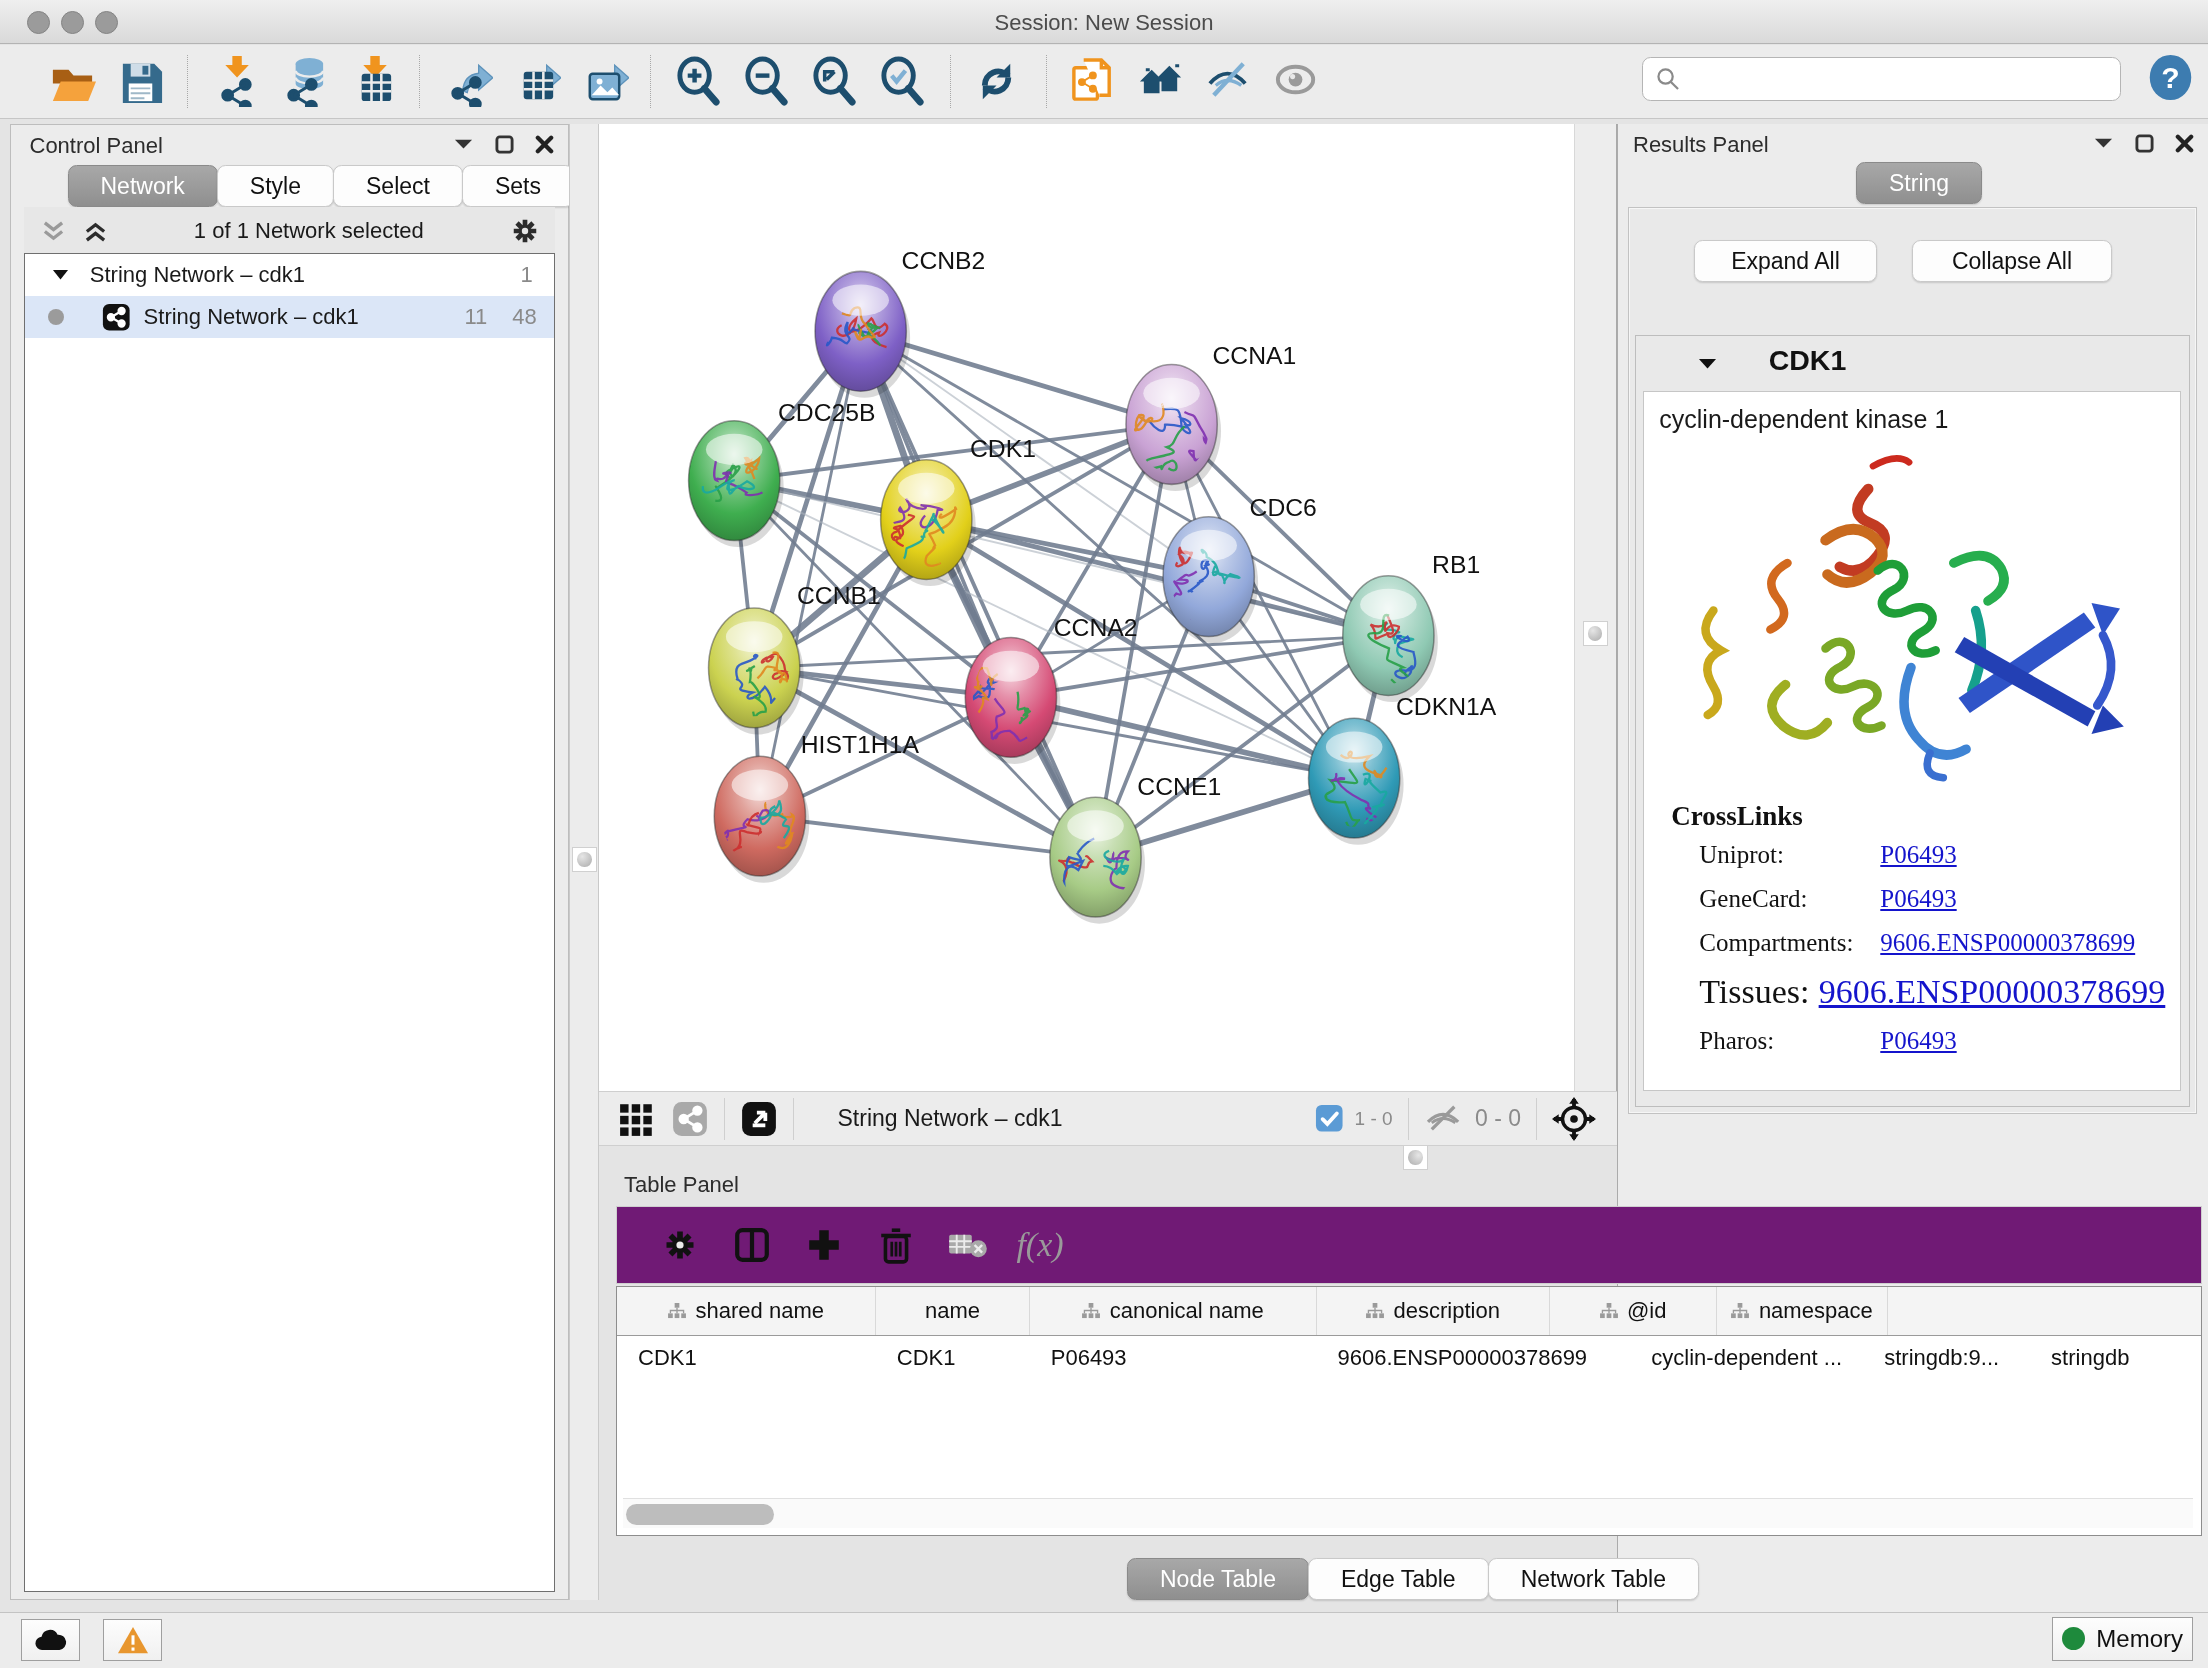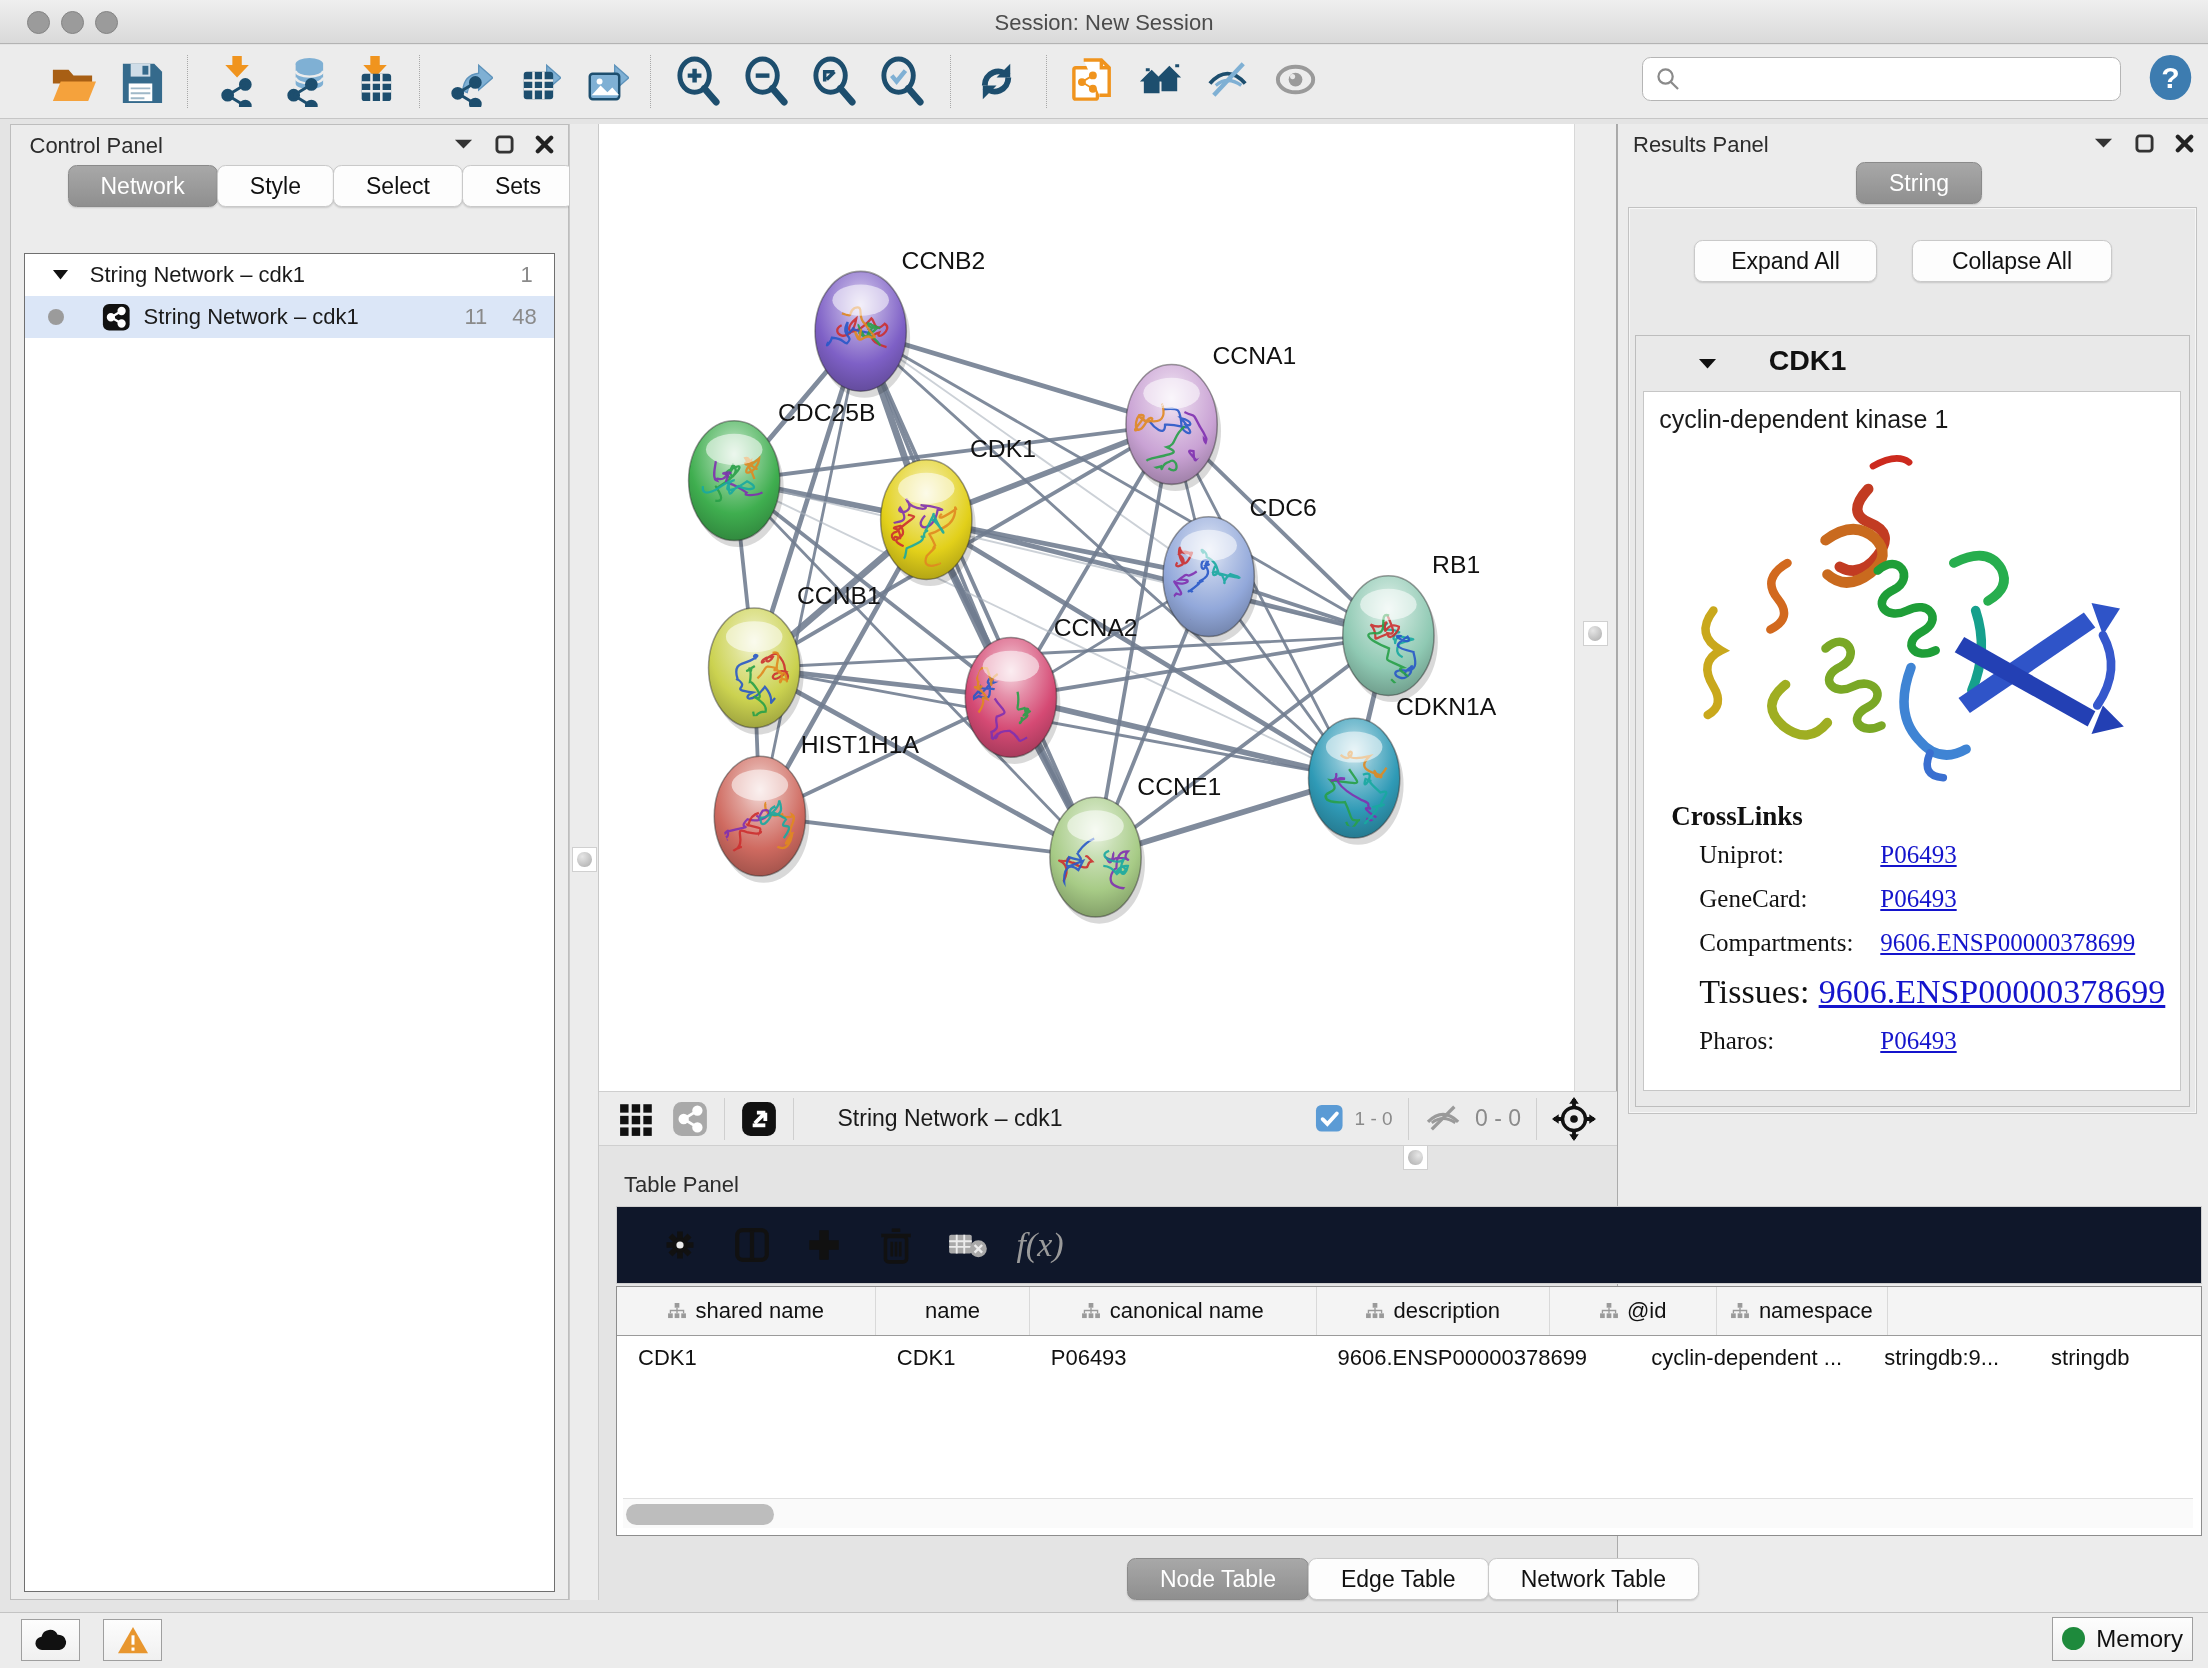--- a/index.html
+++ b/index.html
@@ -36,21 +36,21 @@
     display:flex; align-items:center; }
   .nbsep { width:0; height:42px; border-left:1px solid #cfcfcf; margin:0 15px; }
   .hgutter { left:599px; top:1147px; width:1609px; height:23px; background:#e4e4e4; }
   
   .results-panel { left:1617px; top:124px; width:592px; height:1488px; background:#ececec; border-left:1.9px solid #ababab; }
   .rp-box { left:1628px; top:207px; width:569px; height:907px; background:#e9e9e9; border:1px solid #c2c2c2; box-shadow:inset 0 0 0 1px #f6f6f6; }
   .white-card { background:#fff; border:1px solid #c6c6c6; }
   .linktext { color:#1414cc; text-decoration:underline; }
   .serif { font-family:"Liberation Serif", serif; }
   
-  .tp-toolbar { left:616px; top:1206px; width:1586px; height:78px; background:#0f172a; border:1px solid #cfcfcf;
+  .tp-toolbar { left:616px; top:1206px; width:1586px; height:78px; background:#701a75; border:1px solid #cfcfcf;
     display:flex; align-items:center; padding-left:27px; }
   .tpbtn { width:72px; height:61px; display:flex; align-items:center; justify-content:center; }
   .table-box { left:616px; top:1286px; width:1586px; height:250px; background:#fff; border:1.9px solid #8d8d8d; }
   .thead { display:flex; height:49px; background:#f4f4f4; border-bottom:1.9px solid #9a9a9a; }
   .th { display:flex; align-items:center; justify-content:center; gap:9.5px; font-size:22px; color:#111; border-right:1px solid #d9d9d9; }
   .trow { display:flex; height:44px; }
   .td { font-size:22px; color:#111; display:flex; align-items:center; padding-left:21px; }
   .hscroll { left:5.7px; top:211px; width:1570px; height:30px; background:#fafafa; border-top:1px solid #e0e0e0; }
   .hthumb { left:3.8px; top:4.8px; width:148px; height:21px; background:#bdbdbd; border-radius:10.5px; }
   .statusbar { left:0; top:1612px; width:2208px; height:56px; background:#ececec; border-top:1px solid #c3c3c3; }
@@ -272,20 +272,38 @@
     <svg width="19" height="19" viewBox="0 0 20 20">
         <path d="M3 3 L17 17 M17 3 L3 17" stroke="#222" stroke-width="4.5" stroke-linecap="round"></path>
       </svg>
   </div>
   <div class="abs" id="cp-tabs" style="left:57px;top:40px;display:flex">
       <div class="tabbtn sel" style="border-radius: 8.6px; margin-right: -1px;">Network</div>
       <div class="tabbtn" style="border-radius: 8.6px; margin-right: -1px;">Style</div>
       <div class="tabbtn" style="border-radius: 8.6px; margin-right: -1px;">Select</div>
       <div class="tabbtn" style="border-radius: 8.6px; margin-right: -1px;">Sets</div>
     </div>
+  <div class="abs" style="left:13.3px;top:82px;width:531px;height:48px;background:#e7e7e7;display:flex;align-items:center">
+    <svg width="25" height="23" viewBox="0 0 26 24" style="margin-left:17px">
+      <path d="M4 3 l9 7 9-7 M4 12 l9 7 9-7" fill="none" stroke="#9a9a9a" stroke-width="3.5"></path>
+      </svg>
+    <svg width="25" height="23" viewBox="0 0 26 24" style="margin-left:17px">
+      <path d="M4 21 l9-7 9 7 M4 12 l9-7 9 7" fill="none" stroke="#2c2c2c" stroke-width="3.5"></path>
+      </svg>
+    <div style="flex:1;text-align:center;font-size:22px;color:#1a1a1a">1 of 1 Network selected</div>
+    <svg width="30" height="30" viewBox="0 0 32 32" style="margin-right:15px">
+      <g fill="#2c2c2c">
+          <circle cx="16" cy="16" r="7"></circle>
+      <g stroke="#2c2c2c" stroke-width="5">
+            <path d="M16 4v6M16 22v6M4 16h6M22 16h6M7.5 7.5l4.2 4.2M20.3 20.3l4.2 4.2M24.5 7.5l-4.2 4.2M11.7 20.3l-4.2 4.2"></path>
+          </g>
+      <circle cx="16" cy="16" r="3.4" fill="#e7e7e7"></circle>
+        </g>
+      </svg>
+  </div>
   <div class="abs net-list">
     <div class="tree-row" style="padding-left:27px">
       <svg width="17" height="11.4" viewBox="0 0 18 12">
           <path d="M1 1 L9 11 L17 1z" fill="#111"></path>
         </svg>
       <span style="margin-left:21px">String Network – cdk1</span>
       <span style="margin-left:auto;margin-right:21px;color:#8a8a8a">1</span>
     </div>
     <div class="tree-row" style="background:#dbe6f7;padding-left:23px">
       <span style="width:16px;height:16px;border-radius:50%;background:#9b9b9b;display:inline-block"></span>

